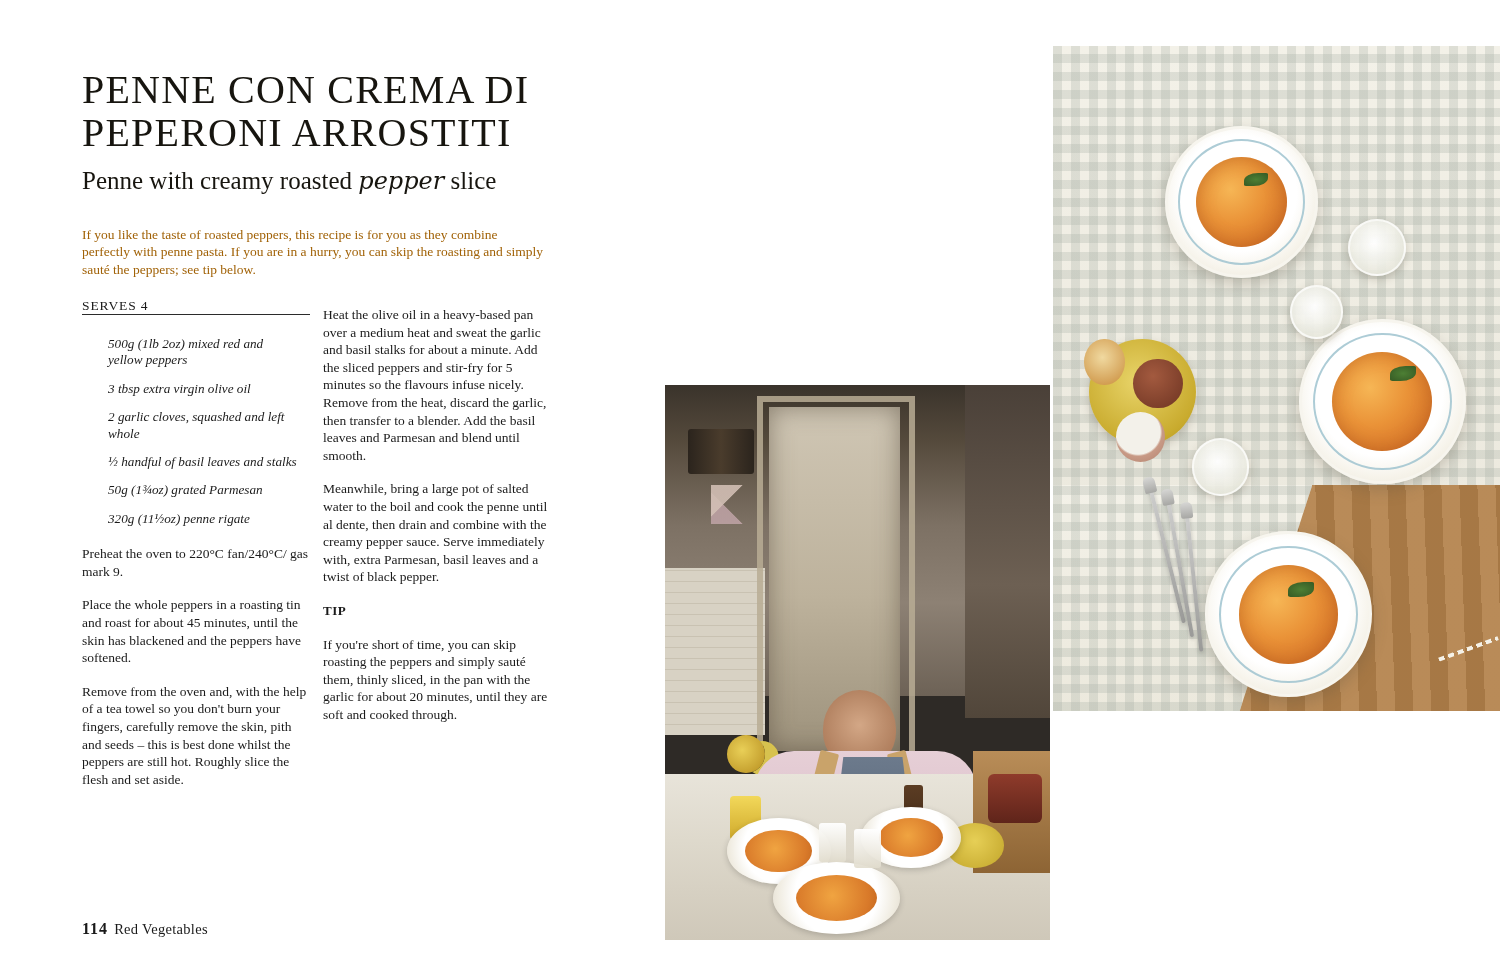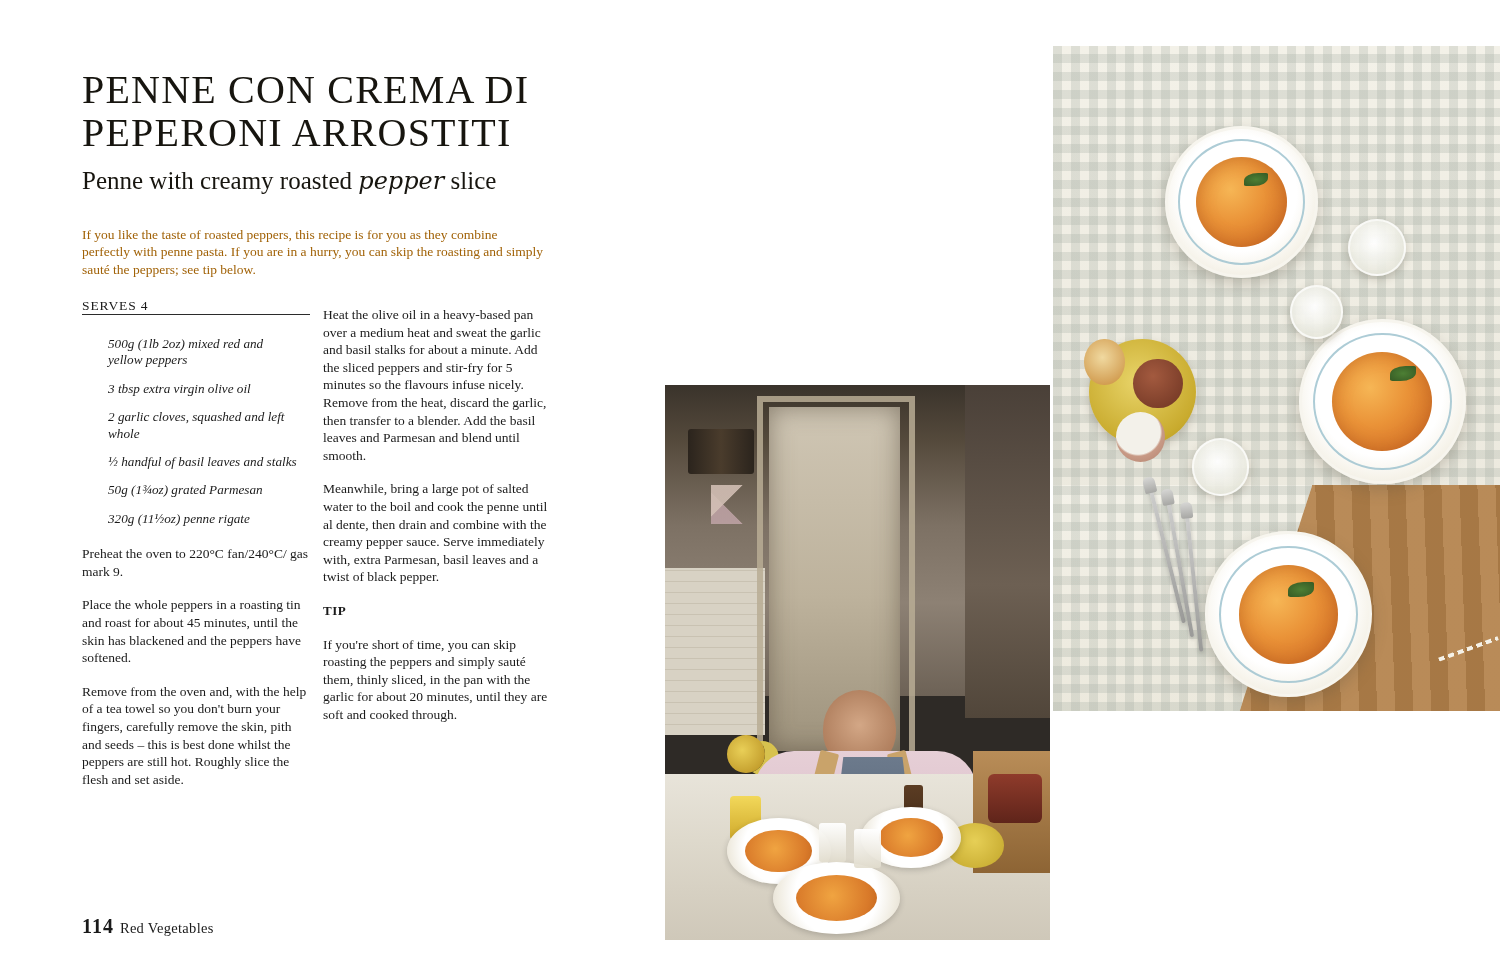--- a/index.html
+++ b/index.html
@@ -117,21 +117,21 @@
 
   .folio {
     position: absolute;
     left: 82px;
     bottom: 38px;
     font-size: 14.5px;
     letter-spacing: 0.3px;
   }
   .folio .num {
     font-weight: bold;
-    font-size: 20px;
+    font-size: 16px;
     letter-spacing: 1px;
   }
   .folio .sec {
     margin-left: 6px;
     font-family: Liberation Serif, serif;
   }
 
   
   .photo {
     position: absolute;

